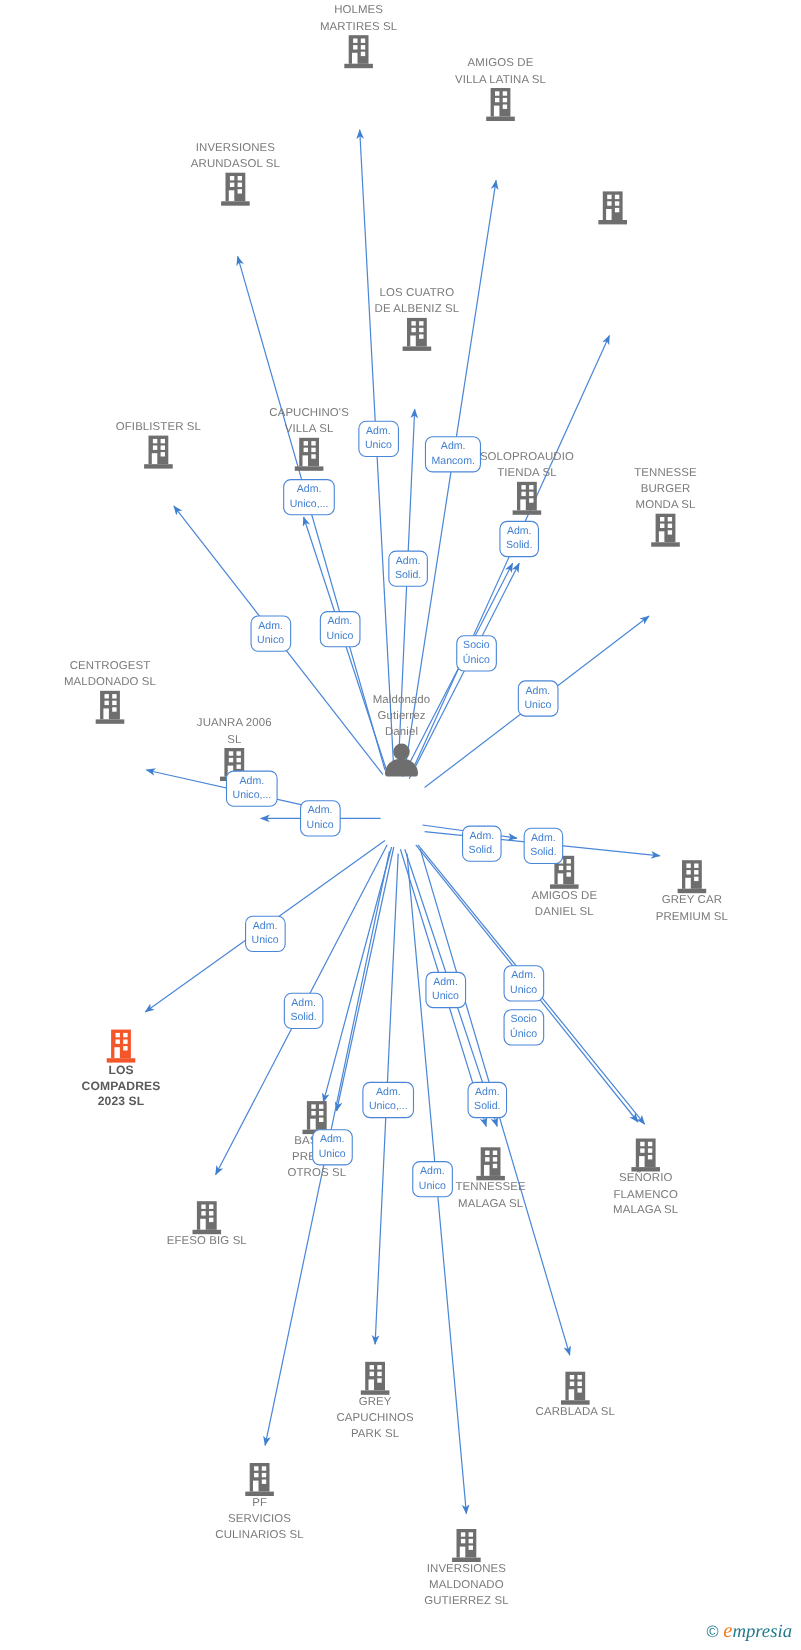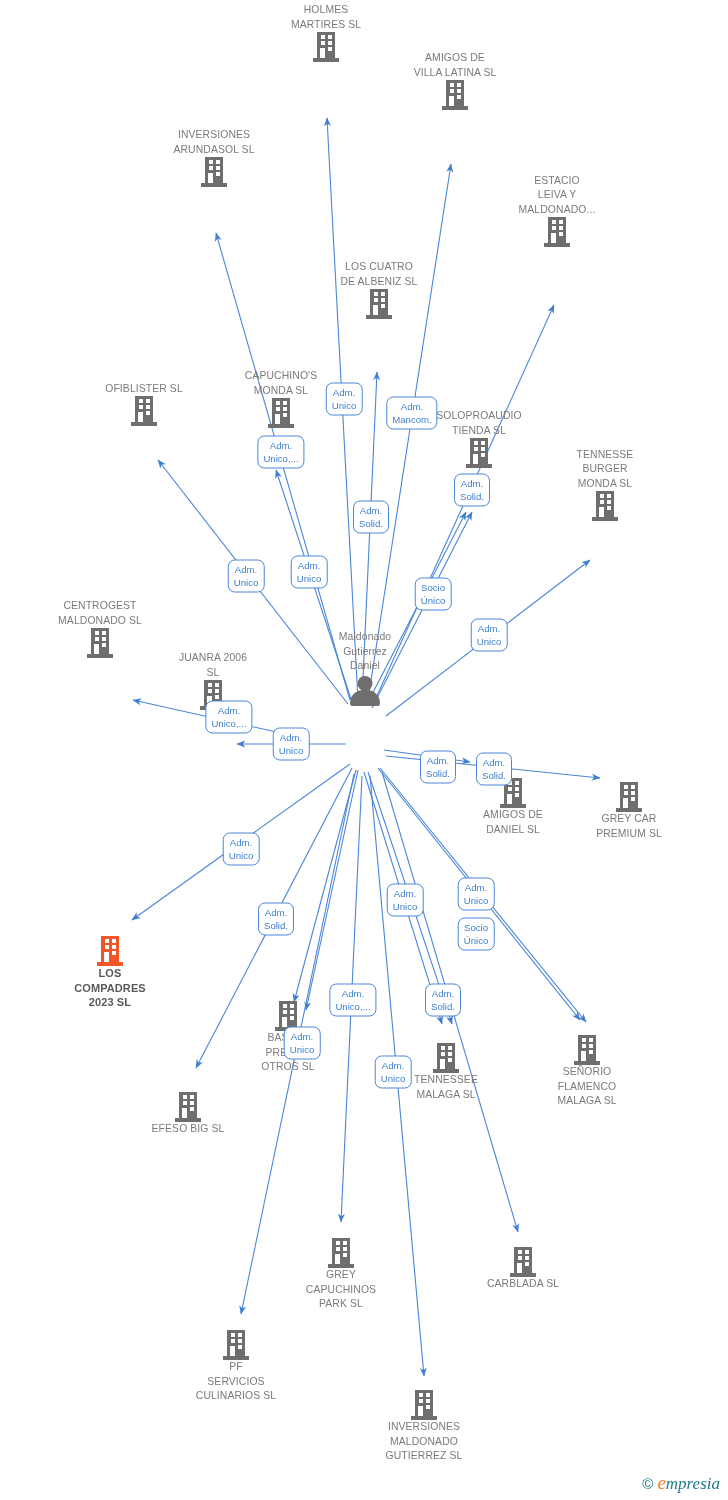--- a/index.html
+++ b/index.html
@@ -137,23 +137,20 @@
           <div class="win" style="left: 8px; top: 3px;"></div>
           <div class="win" style="left: 15px; top: 3px;"></div>
           <div class="win" style="left: 8px; top: 9px;"></div>
           <div class="win" style="left: 15px; top: 9px;"></div>
           <div class="win" style="left: 15px; top: 15px;"></div>
           <div class="door" style="left: 7px; top: 16px; width: 5px; height: 10px;"></div>
           <div class="base"></div>
         </div>
       </div>
       <div class="node" style="left: 557px; top: 173.5px;">
-        <span class="cap">ESTACIO
-LEIVA Y
-MALDONADO...</span>
         <div class="bld ico">
           <div class="body"></div>
           <div class="win" style="left: 8px; top: 3px;"></div>
           <div class="win" style="left: 15px; top: 3px;"></div>
           <div class="win" style="left: 8px; top: 9px;"></div>
           <div class="win" style="left: 15px; top: 9px;"></div>
           <div class="win" style="left: 15px; top: 15px;"></div>
           <div class="door" style="left: 7px; top: 16px; width: 5px; height: 10px;"></div>
           <div class="base"></div>
         </div>
@@ -167,21 +164,21 @@
           <div class="win" style="left: 15px; top: 3px;"></div>
           <div class="win" style="left: 8px; top: 9px;"></div>
           <div class="win" style="left: 15px; top: 9px;"></div>
           <div class="win" style="left: 15px; top: 15px;"></div>
           <div class="door" style="left: 7px; top: 16px; width: 5px; height: 10px;"></div>
           <div class="base"></div>
         </div>
       </div>
       <div class="node" style="left: 281px; top: 369px;">
         <span class="cap">CAPUCHINO'S
-MONDA SL</span>
+VILLA SL</span>
         <div class="bld ico">
           <div class="body"></div>
           <div class="win" style="left: 8px; top: 3px;"></div>
           <div class="win" style="left: 15px; top: 3px;"></div>
           <div class="win" style="left: 8px; top: 9px;"></div>
           <div class="win" style="left: 15px; top: 9px;"></div>
           <div class="win" style="left: 15px; top: 15px;"></div>
           <div class="door" style="left: 7px; top: 16px; width: 5px; height: 10px;"></div>
           <div class="base"></div>
         </div>
@@ -206,21 +203,21 @@
           <div class="body"></div>
           <div class="win" style="left: 8px; top: 3px;"></div>
           <div class="win" style="left: 15px; top: 3px;"></div>
           <div class="win" style="left: 8px; top: 9px;"></div>
           <div class="win" style="left: 15px; top: 9px;"></div>
           <div class="win" style="left: 15px; top: 15px;"></div>
           <div class="door" style="left: 7px; top: 16px; width: 5px; height: 10px;"></div>
           <div class="base"></div>
         </div>
       </div>
-      <div class="node" style="left: 605px; top: 423.5px; margin-top: 24px;">
+      <div class="node" style="left: 605px; top: 423.5px;">
         <span class="cap">TENNESSE
 BURGER
 MONDA  SL</span>
         <div class="bld ico">
           <div class="body"></div>
           <div class="win" style="left: 8px; top: 3px;"></div>
           <div class="win" style="left: 15px; top: 3px;"></div>
           <div class="win" style="left: 8px; top: 9px;"></div>
           <div class="win" style="left: 15px; top: 9px;"></div>
           <div class="win" style="left: 15px; top: 15px;"></div>

